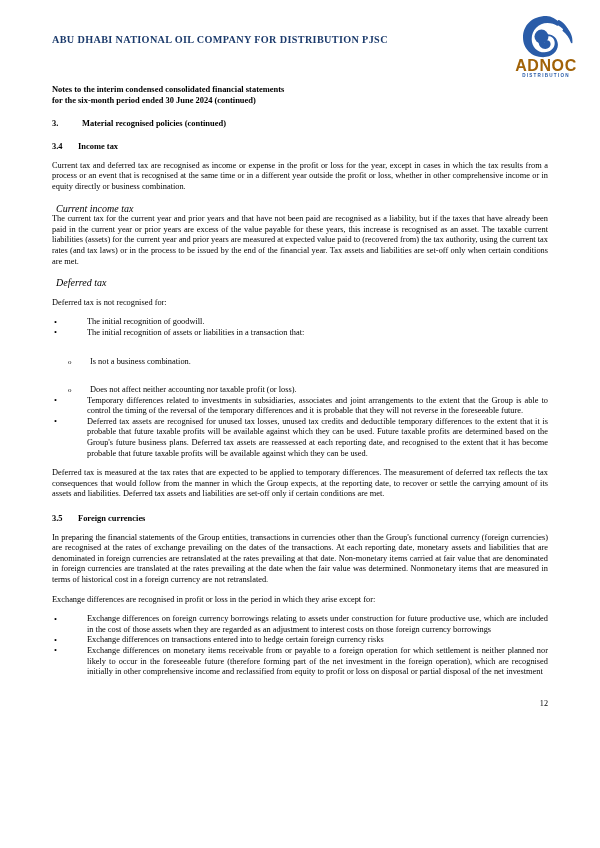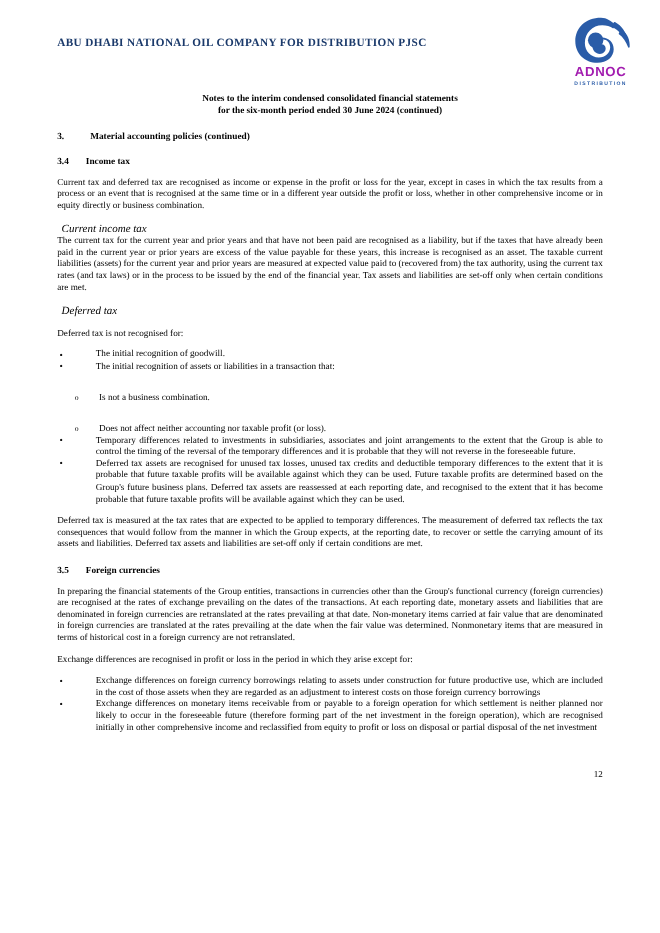--- a/index.html
+++ b/index.html
@@ -51,22 +51,22 @@
     text-align: center;
   }
   .logo-mark {
     width: 84px;
     height: 46px;
     display: block;
   }
   .logo-word {
     font-family: "Liberation Sans", "DejaVu Sans", sans-serif;
     font-weight: bold;
-    font-size: 12px;
-    color: #a21caf;
+    font-size: 16px;
+    color: #a16207;
     letter-spacing: 0.6px;
     line-height: 13px;
     margin-top: -1px;
   }
   .logo-sub {
     font-family: "Liberation Sans", "DejaVu Sans", sans-serif;
     font-weight: bold;
     font-size: 4.6px;
     color: #2a5ca8;
     letter-spacing: 1.25px;
@@ -81,21 +81,21 @@
     width: 496px;
     font-size: 8.35px;
     line-height: 10.6px;
     text-align: justify;
   }
   .doc-title {
     font-weight: bold;
     font-size: 8.45px;
     line-height: 10.8px;
     margin: 0 0 4px 0;
-    text-align: center;
+    text-align: left;
   }
   .note-heading {
     font-weight: bold;
     font-size: 8.45px;
     margin: 12px 0 0 0;
     text-align: left;
     display: flex;
   }
   .note-heading .num {
     width: 30px;
@@ -197,21 +197,21 @@
 
   <div class="content">
 
     <div class="doc-title">
       <span>Notes to the interim condensed consolidated financial statements</span><br>
       <span>for the six-month period ended 30 June 2024 (continued)</span>
     </div>
 
     <div class="note-heading">
       <span class="num">3.</span>
-      <span>Material accounting policies (continued)</span>
+      <span>Material recognised policies (continued)</span>
     </div>
 
     <div class="sub-heading">
       <span class="num">3.4</span>
       <span>Income tax</span>
     </div>
 
     <p class="para">Current tax and deferred tax are recognised as income or expense in the profit or loss for the year, except in cases in which the tax results from a process or an event that is recognised at the same time or in a different year outside the profit or loss, whether in other comprehensive income or in equity directly or business combination.</p>
 
     <div class="italic-heading">Current income tax</div>
@@ -238,20 +238,21 @@
       <span class="num">3.5</span>
       <span>Foreign currencies</span>
     </div>
 
     <p class="para">In preparing the financial statements of the Group entities, transactions in currencies other than the Group's functional currency (foreign currencies) are recognised at the rates of exchange prevailing on the dates of the transactions. At each reporting date, monetary assets and liabilities that are denominated in foreign currencies are retranslated at the rates prevailing at that date. Non-monetary items carried at fair value that are denominated in foreign currencies are translated at the rates prevailing at the date when the fair value was determined. Nonmonetary items that are measured in terms of historical cost in a foreign currency are not retranslated.</p>
 
     <p class="para">Exchange differences are recognised in profit or loss in the period in which they arise except for:</p>
 
     <ul class="bullets">
       <li>Exchange differences on foreign currency borrowings relating to assets under construction for future productive use, which are included in the cost of those assets when they are regarded as an adjustment to interest costs on those foreign currency borrowings</li>
+      <li>Exchange differences on transactions entered into to hedge certain foreign currency risks</li>
       <li>Exchange differences on monetary items receivable from or payable to a foreign operation for which settlement is neither planned nor likely to occur in the foreseeable future (therefore forming part of the net investment in the foreign operation), which are recognised initially in other comprehensive income and reclassified from equity to profit or loss on disposal or partial disposal of the net investment</li>
     </ul>
 
   </div>
 
   <div class="page-number">12</div>
 
 </div>
 
 </body></html>

